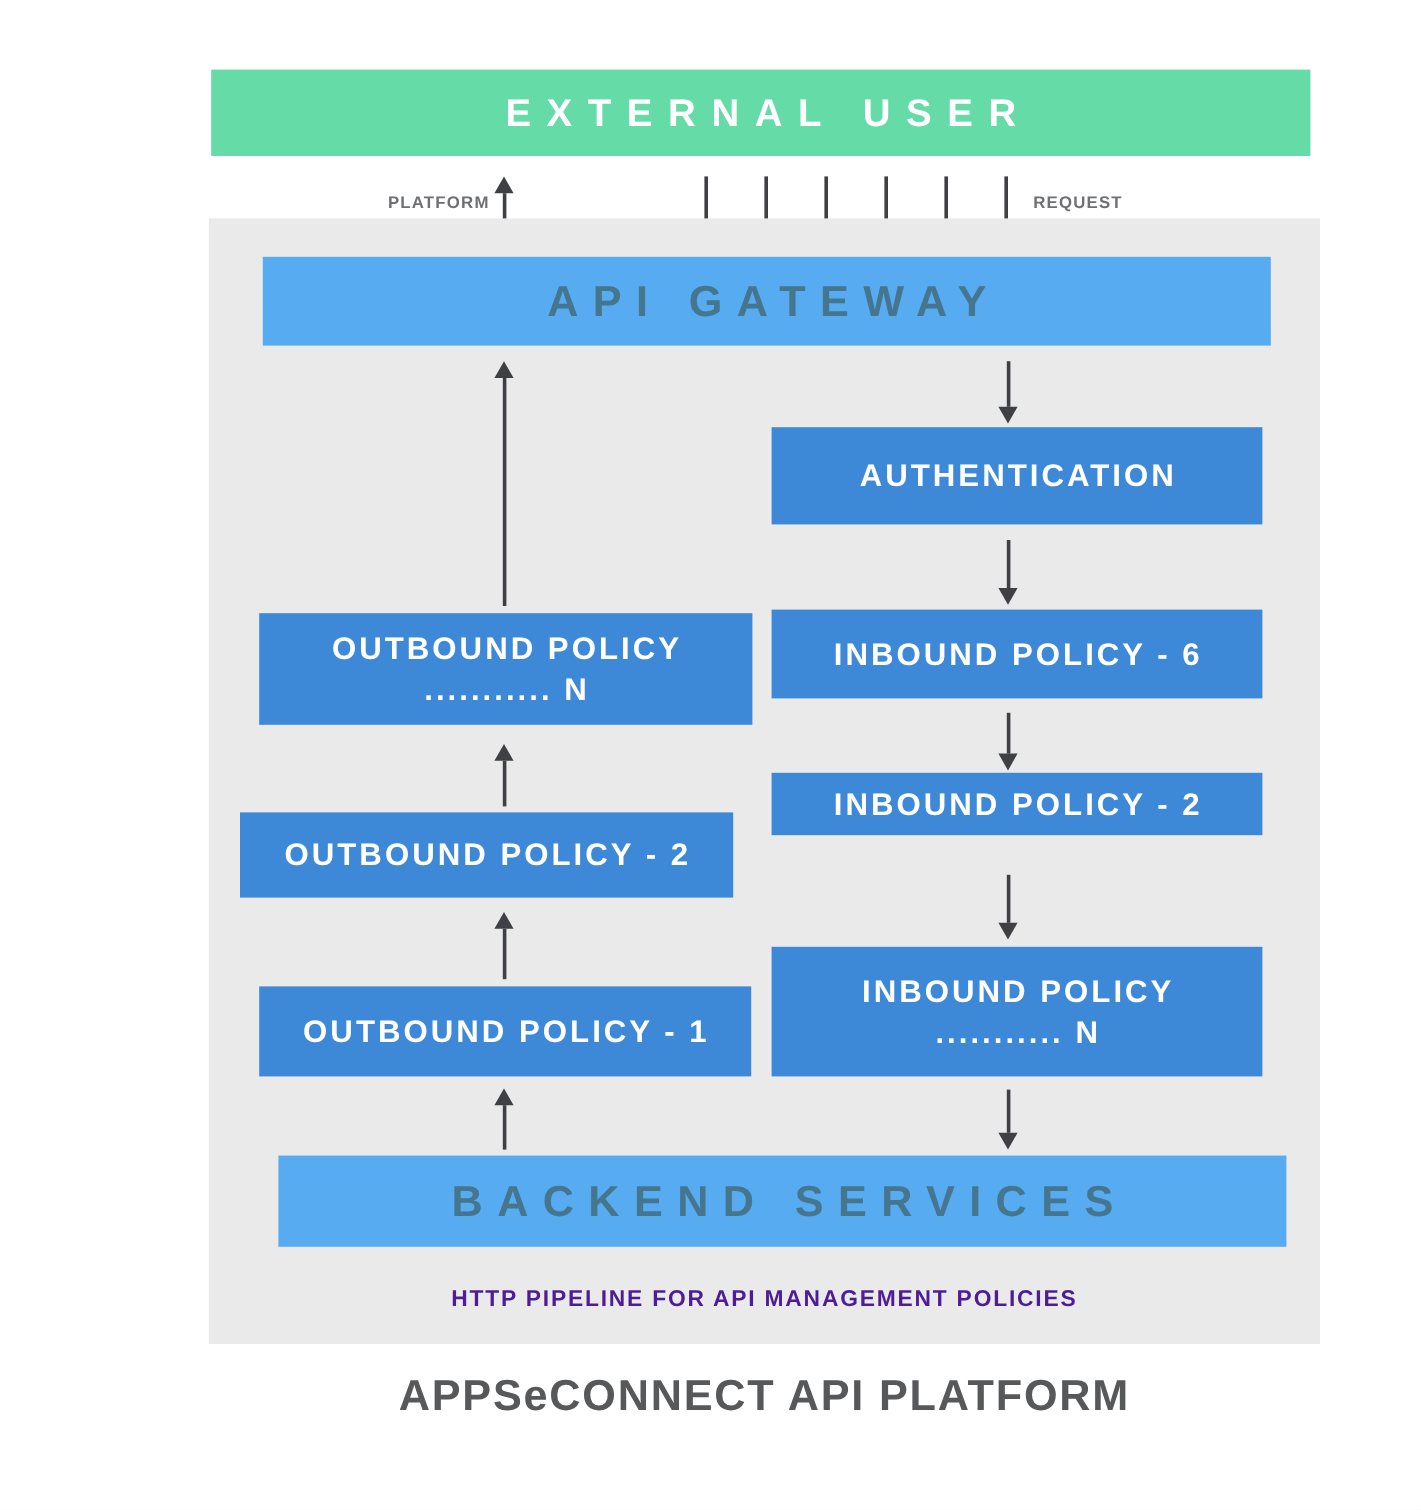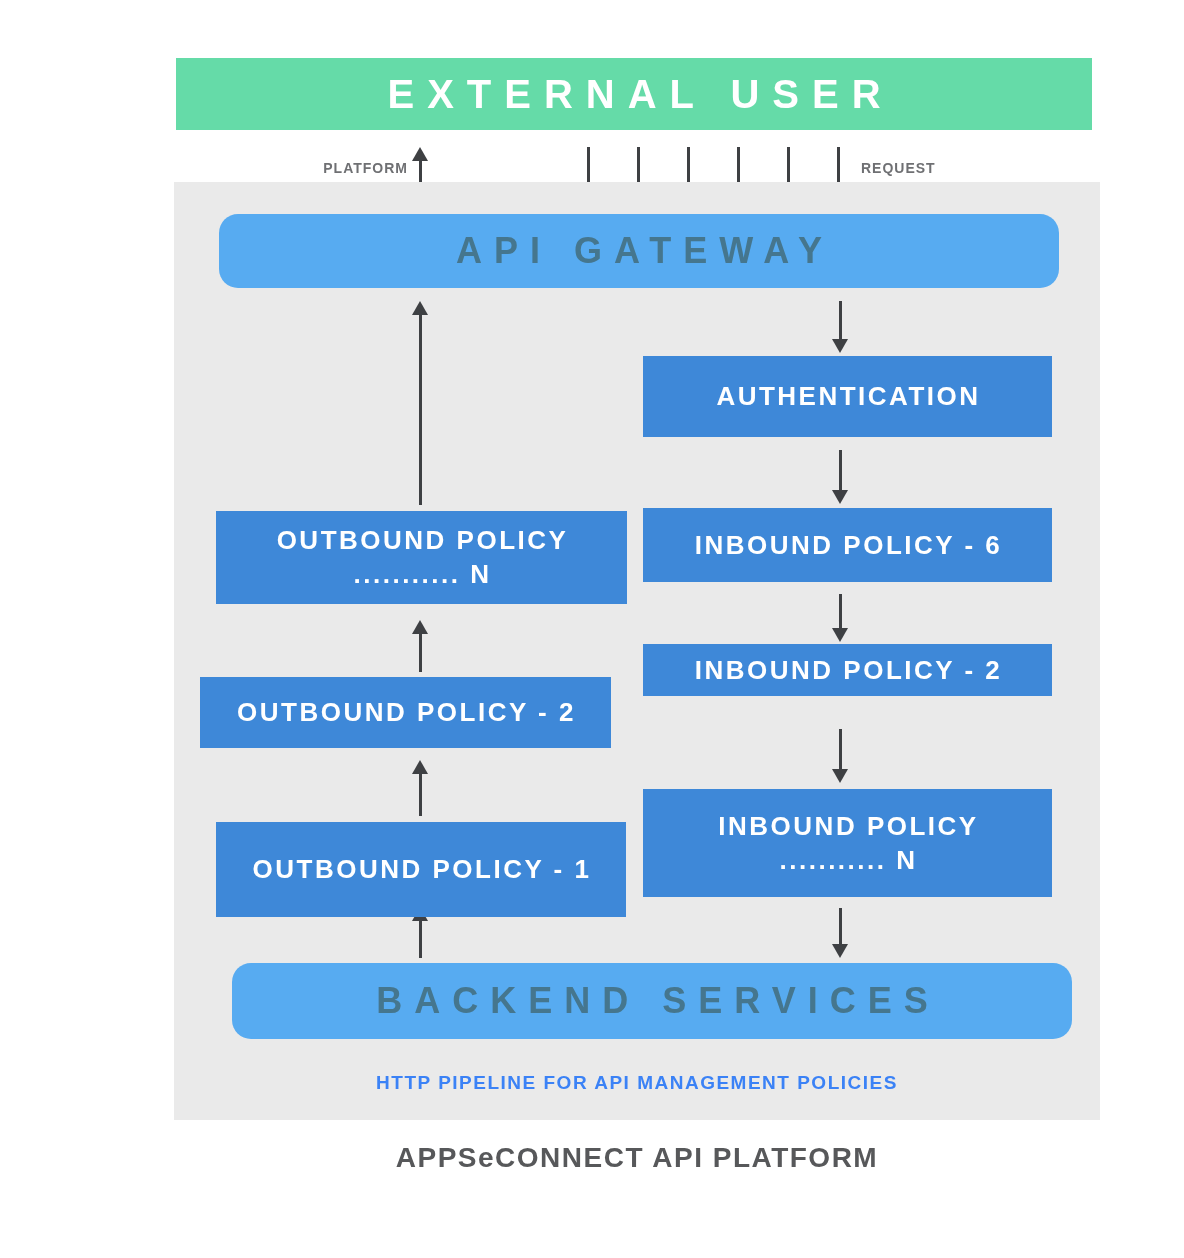--- a/index.html
+++ b/index.html
@@ -5,31 +5,31 @@
   html,body{margin:0;padding:0;background:#ffffff;}
   .stage{
     position:relative;width:1184px;height:1258px;background:#ffffff;overflow:hidden;
     font-family:"Liberation Sans", sans-serif;
   }
   .banner{
     position:absolute;left:176px;top:58px;width:916px;height:72px;
     background:#65DBA8;display:flex;align-items:center;justify-content:center;
   }
   .banner span{
-    color:#ffffff;font-weight:bold;font-size:40px;letter-spacing:13px;padding-left:13px;
+    color:#ffffff;font-weight:bold;font-size:32px;letter-spacing:13px;padding-left:13px;
   }
   .panel{
     position:absolute;left:174px;top:182px;width:926px;height:938px;background:#EAEAEA;
   }
   .node{
     position:absolute;display:flex;flex-direction:column;align-items:center;justify-content:center;
     text-align:center;font-weight:bold;
   }
   .band{
-    background:#57ABF1;color:#45768E;font-size:36px;letter-spacing:12px;padding-left:12px;border-radius:19px;
+    background:#57ABF1;color:#45768E;font-size:36px;letter-spacing:12px;padding-left:12px;
   }
   .dark{
     background:#3E88D8;color:#ffffff;font-size:26px;letter-spacing:2.5px;padding-left:2px;
   }
   .dark .line2{margin-top:3px;}
   .flow-label{
     position:absolute;color:#6F7073;font-size:14px;font-weight:bold;letter-spacing:1px;
   }
   .arrow{
     position:absolute;width:18px;display:flex;flex-direction:column;align-items:center;
@@ -39,25 +39,25 @@
   .arrow.up .head{
     width:0;height:0;border-left:8px solid transparent;border-right:8px solid transparent;
     border-bottom:14px solid #3E4043;
   }
   .arrow.down .head{
     width:0;height:0;border-left:8px solid transparent;border-right:8px solid transparent;
     border-top:14px solid #3E4043;
   }
   .caption{
     position:absolute;left:174px;top:1072px;width:926px;text-align:center;
-    color:#3b82f6;font-size:19px;font-weight:bold;letter-spacing:1.5px;
+    color:#4c1d95;font-size:19px;font-weight:bold;letter-spacing:1.5px;
   }
   .title{
     position:absolute;left:174px;top:1142px;width:926px;text-align:center;
-    color:#57585A;font-size:28px;font-weight:bold;letter-spacing:1.5px;
+    color:#57585A;font-size:36px;font-weight:bold;letter-spacing:1.5px;
   }
 </style>
 </head>
 <body>
 
 <div class="stage">
 
   <div class="banner">
     <span>EXTERNAL USER</span>
   </div>
@@ -153,21 +153,21 @@
     <span class="line2">........... N</span>
   </div>
 
   <div class="node dark" style="left:216px;top:511px;width:409px;height:93px;text-align:center;">
     <span>OUTBOUND POLICY</span>
     <span class="line2">........... N</span>
   </div>
   <div class="node dark" style="left:200px;top:677px;width:409px;height:71px;">
     <span>OUTBOUND POLICY - 2</span>
   </div>
-  <div class="node dark" style="left:216px;top:822px;width:408px;height:95px;">
+  <div class="node dark" style="left:216px;top:822px;width:408px;height:75px;">
     <span>OUTBOUND POLICY - 1</span>
   </div>
 
   <div class="node band" style="left:232px;top:963px;width:828px;height:76px;">
     <span>BACKEND SERVICES</span>
   </div>
 
   <div class="caption">HTTP PIPELINE FOR API MANAGEMENT POLICIES</div>
   <div class="title">APPSeCONNECT API PLATFORM</div>
 

